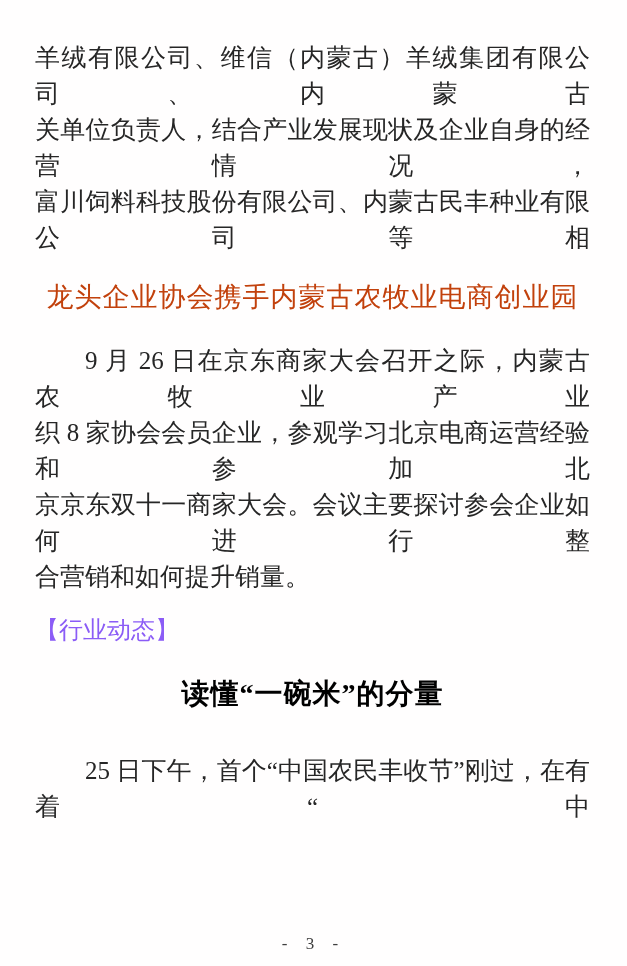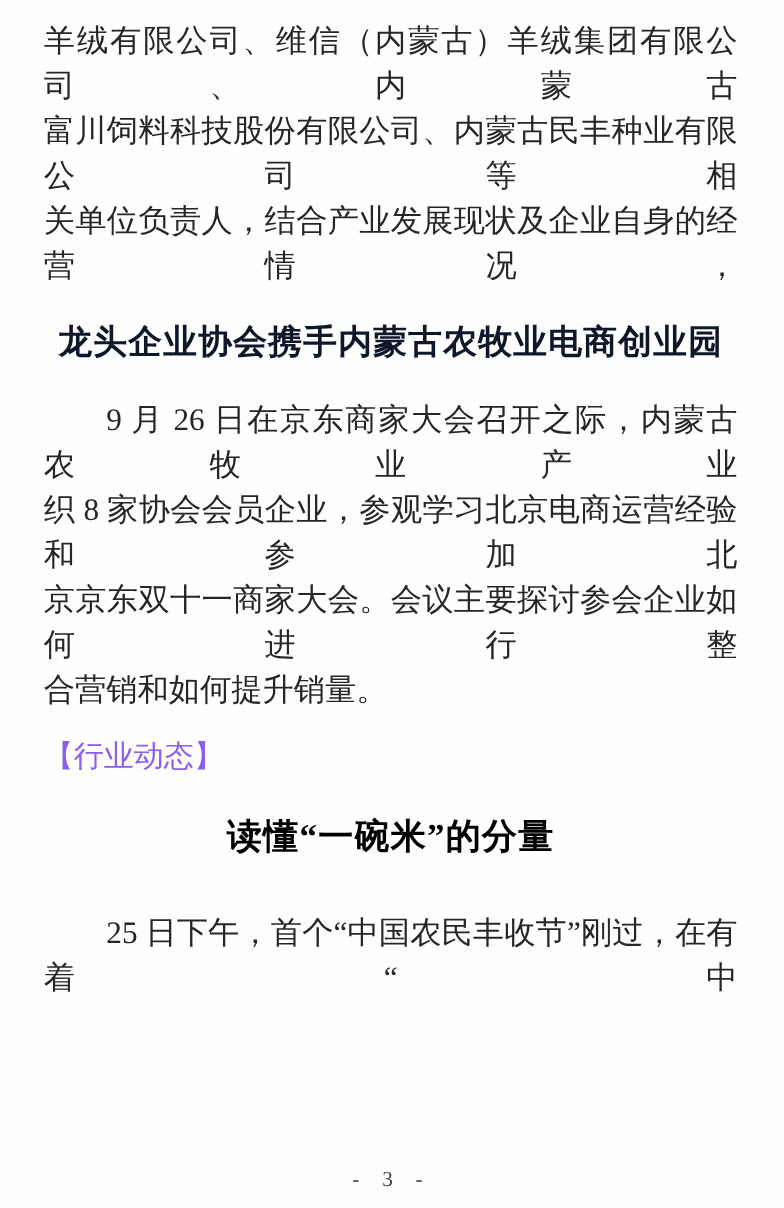--- a/index.html
+++ b/index.html
@@ -12,36 +12,37 @@
     overflow: hidden;
     font-family: "Liberation Serif", serif;
     color: #262626;
   }
   .content {
     padding: 16px 37px 0 35px;
   }
   .body-block {
     font-size: 25px;
     line-height: 36px;
+    margin-top: 24px;
   }
   .t-line {
     text-align: justify;
     text-justify: inter-character;
     min-height: 36px;
   }
   .t-line.fill { text-align-last: justify; }
   .t-line.last { text-align-last: left; }
   .t-line.indent { text-indent: 2em; }
   .t-line.center { text-align: center; text-align-last: center; }
   .article-heading {
     margin-top: 20px;
     font-size: 27px;
     line-height: 43px;
-    font-weight: bold;
-    color: #0f172a;
+    font-weight: normal;
+    color: #c2410c;
   }
   .article-heading .t-line { min-height: 43px; letter-spacing: 1px; }
   .para-2 { margin-top: 24px; }
   .section-label-row {
     margin-top: 18px;
     font-family: "Liberation Sans", sans-serif;
     font-size: 24px;
     line-height: 34px;
     color: #8b5cf6;
   }
@@ -67,22 +68,22 @@
   }
 </style>
 </head>
 <body>
 
 <div class="page">
   <div class="content">
 
     <div class="body-block para-1">
         <div class="t-line fill">羊绒有限公司、维信（内蒙古）羊绒集团有限公司、内蒙古</div>
+        <div class="t-line fill">关单位负责人，结合产业发展现状及企业自身的经营情况，</div>
         <div class="t-line fill">富川饲料科技股份有限公司、内蒙古民丰种业有限公司等相</div>
-        <div class="t-line fill">关单位负责人，结合产业发展现状及企业自身的经营情况，</div>
       </div>
 
     <div class="article-heading">
         <div class="t-line center">龙头企业协会携手内蒙古农牧业电商创业园</div>
       </div>
 
     <div class="body-block para-2">
         <div class="t-line fill indent">9 月 26 日在京东商家大会召开之际，内蒙古农牧业产业</div>
         <div class="t-line fill">织 8 家协会会员企业，参观学习北京电商运营经验和参加北</div>
         <div class="t-line fill">京京东双十一商家大会。会议主要探讨参会企业如何进行整</div>

